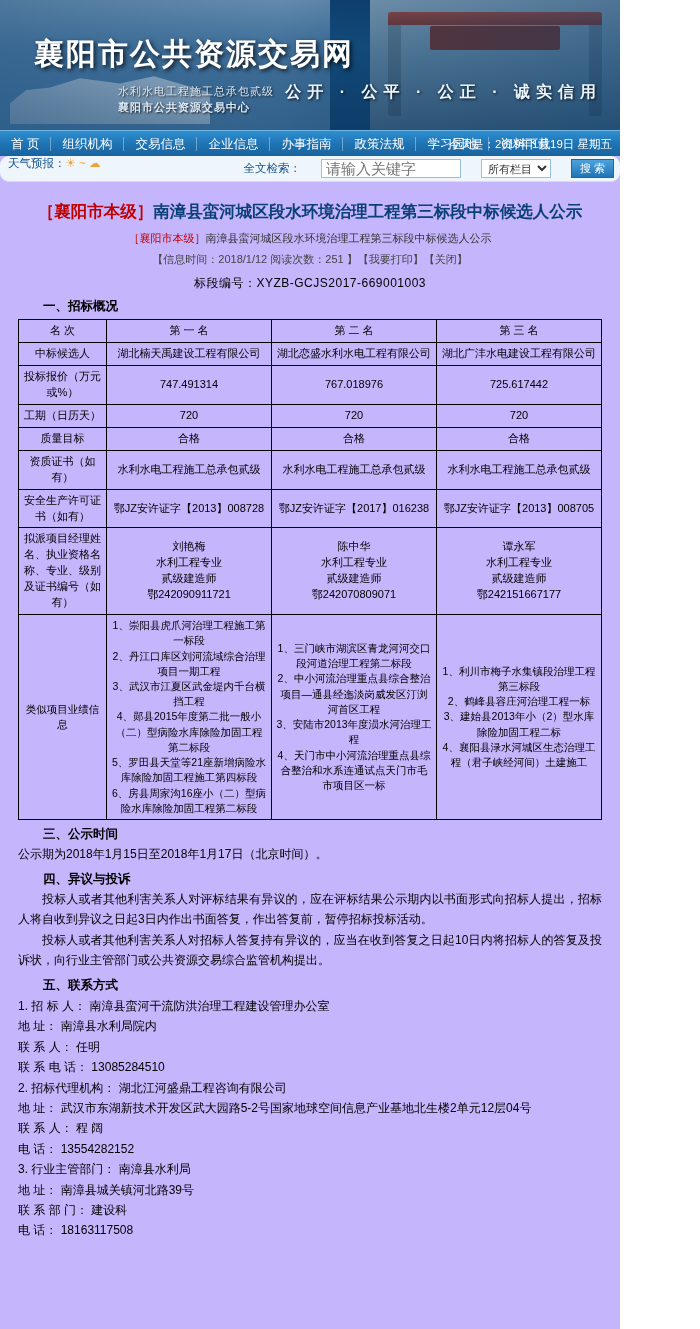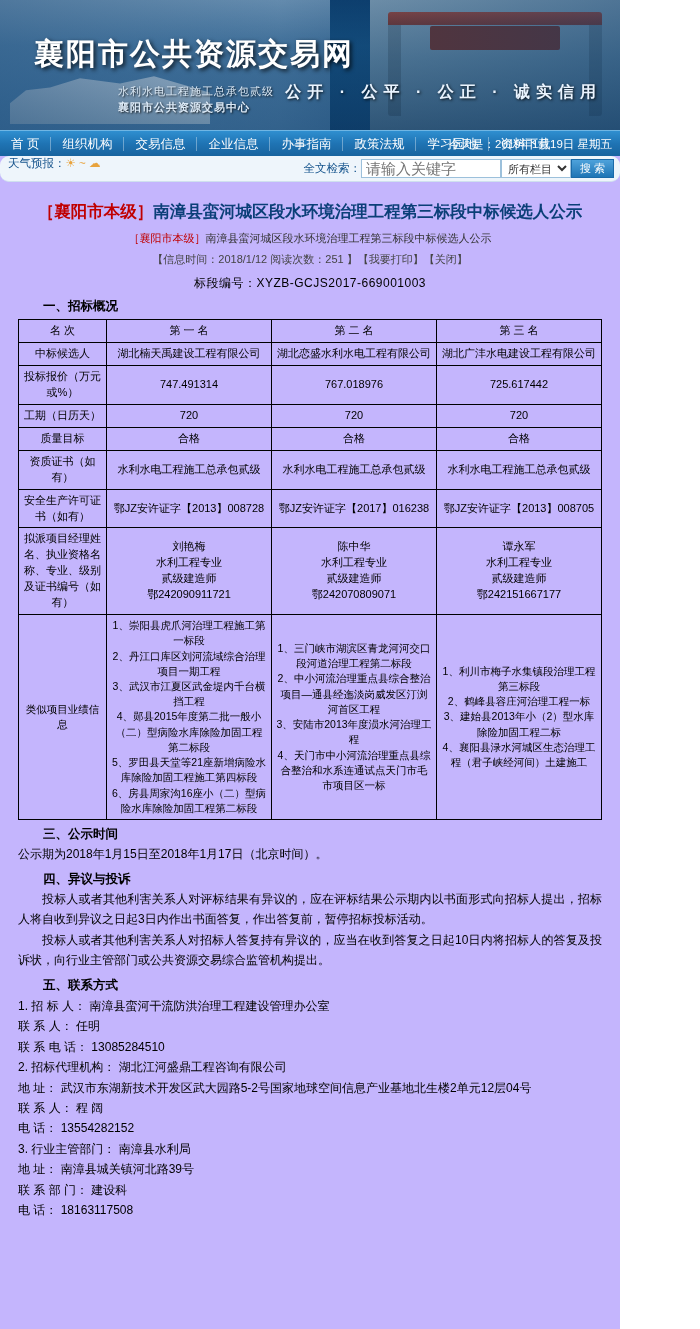--- a/index.html
+++ b/index.html
@@ -86,21 +86,21 @@
     color:#fff; font-size:11.5px;
   }
 
   
   .subbar{
     height:26px; background:#eef5fb; border-bottom:1px solid #cfe0ee;
     display:flex; position:relative; font-size:11.5px; color:#14538c;border-radius:9px;
   }
   .weather{ padding-left:8px; width:180px; color:#15538c; }
   .weather .wicon{ color:#e8a33d; }
-  .search-wrap{ position:absolute; right:6px; top:3px; display:flex; align-items:center; gap:0; }
+  .search-wrap{ position:absolute; right:6px; top:3px; display:flex; align-items:center; gap:20px; }
   .search-label{ color:#14538c; font-size:11.5px; }
   .search-input{
     width:140px; height:19px; border:1px solid #9cc0db; background:#fff;
     font-size:15px; color:#999; padding:0 4px; outline:none;
   }
   .search-select{
     height:19px; border:1px solid #9cc0db; background:#fff; font-size:11px; color:#333;
     padding:0 2px;
   }
   .search-btn{
@@ -301,20 +301,24 @@
     <div class="sec-h">五、联系方式</div>
 
     <div>
 
       <div class="contact-line">
         <span>1.</span>
         <span>招 标 人：</span>
         <span>南漳县蛮河干流防洪治理工程建设管理办公室</span>
       </div>
       <div class="contact-line">
+        <span>地        址：</span>
+        <span>南漳县水利局院内</span>
+      </div>
+      <div class="contact-line">
         <span>联 系 人：</span>
         <span>任明</span>
       </div>
       <div class="contact-line">
         <span>联 系 电 话：</span>
         <span>13085284510</span>
       </div>
 
       <div class="contact-line">
         <span>2.</span>

